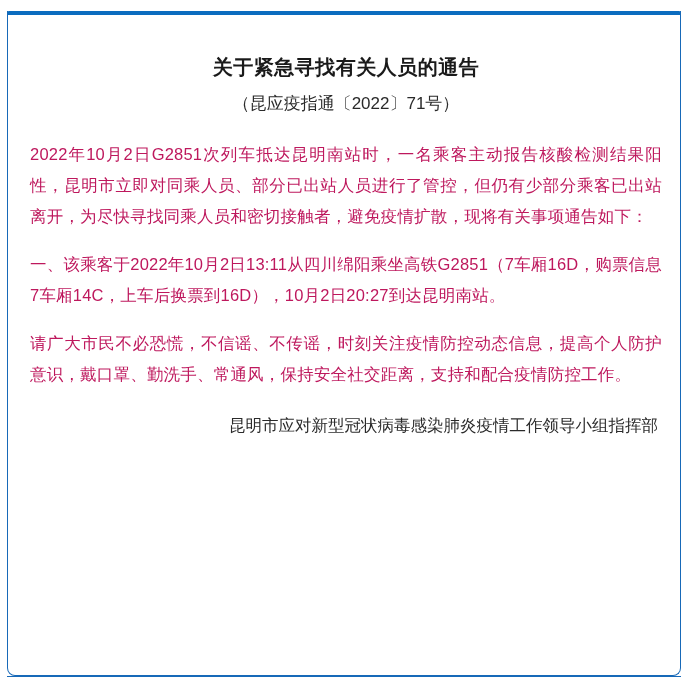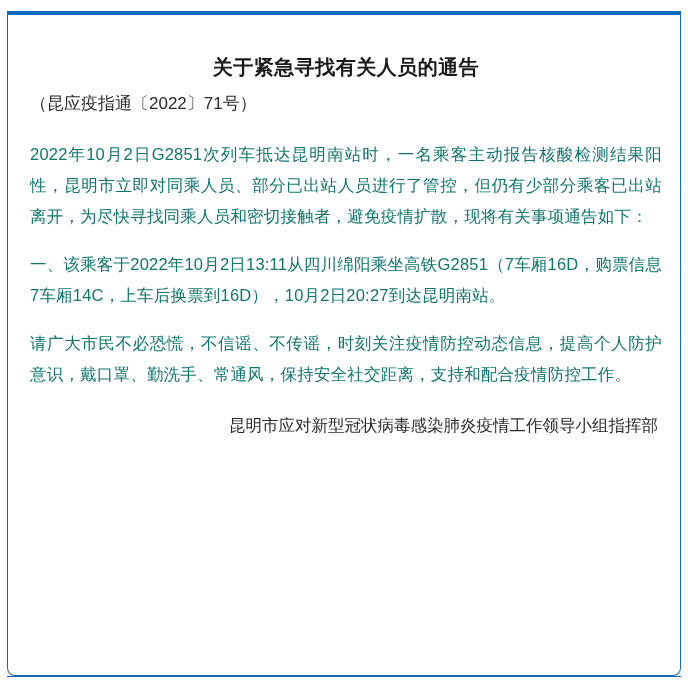--- a/index.html
+++ b/index.html
@@ -64,34 +64,34 @@
   .doc-title {
     text-align: center;
     font-size: 20px;
     font-weight: bold;
     color: #1a1a1a;
     letter-spacing: 0.5px;
     margin: 10px 0 0 0;
     line-height: 1.5;
   }
   .doc-subtitle {
-    text-align: left;
+    text-align: center;
     font-size: 17px;
     color: #2a2a2a;
     margin: 9px 0 0 0;
     line-height: 1.5;
   }
   .body-block {
     margin-top: 22px;
   }
   p.para {
     margin: 0 0 17px 0;
     font-size: 16.5px;
     line-height: 31px;
-    color: #0f766e;
+    color: #be185d;
     text-align: justify;
     text-justify: inter-ideograph;
     letter-spacing: 0.2px;
   }
   p.para:last-of-type {
     margin-bottom: 12px;
   }
   .signature {
     margin-top: 20px;
     text-align: right;

